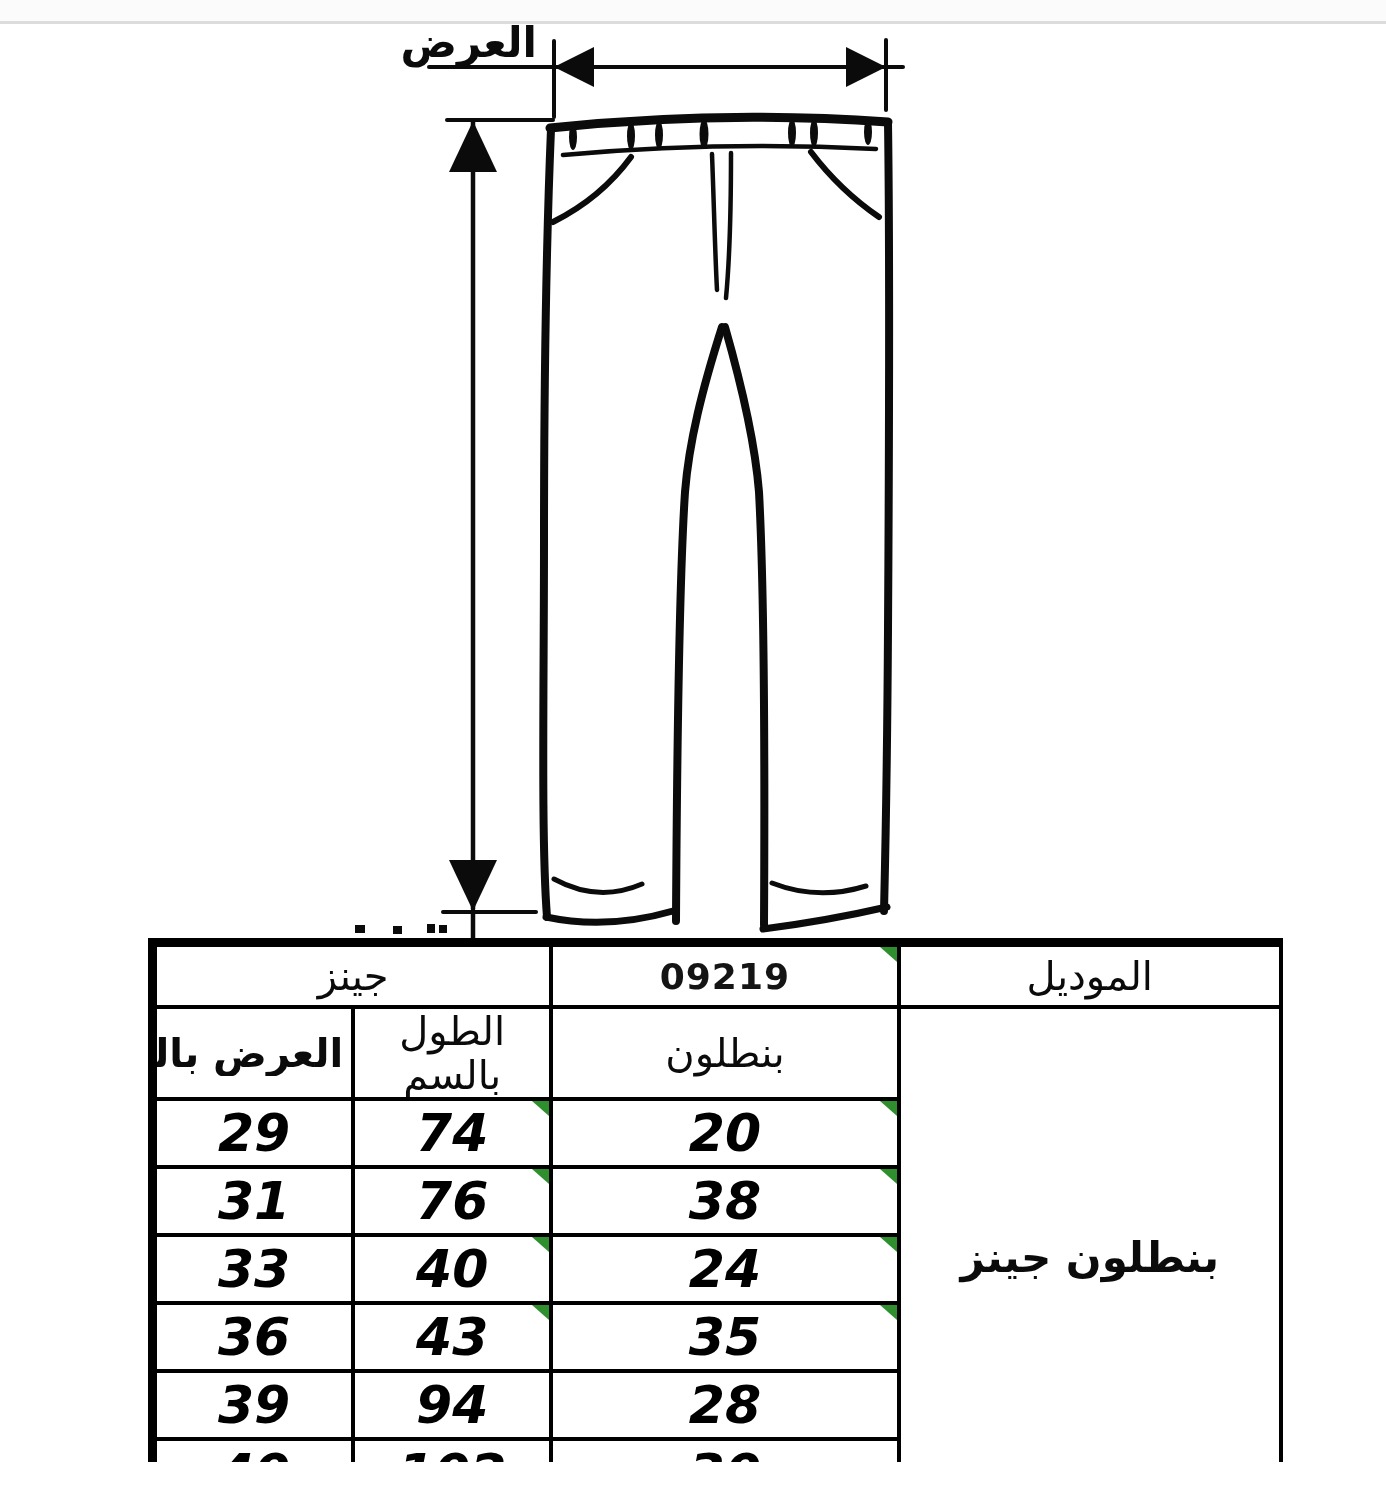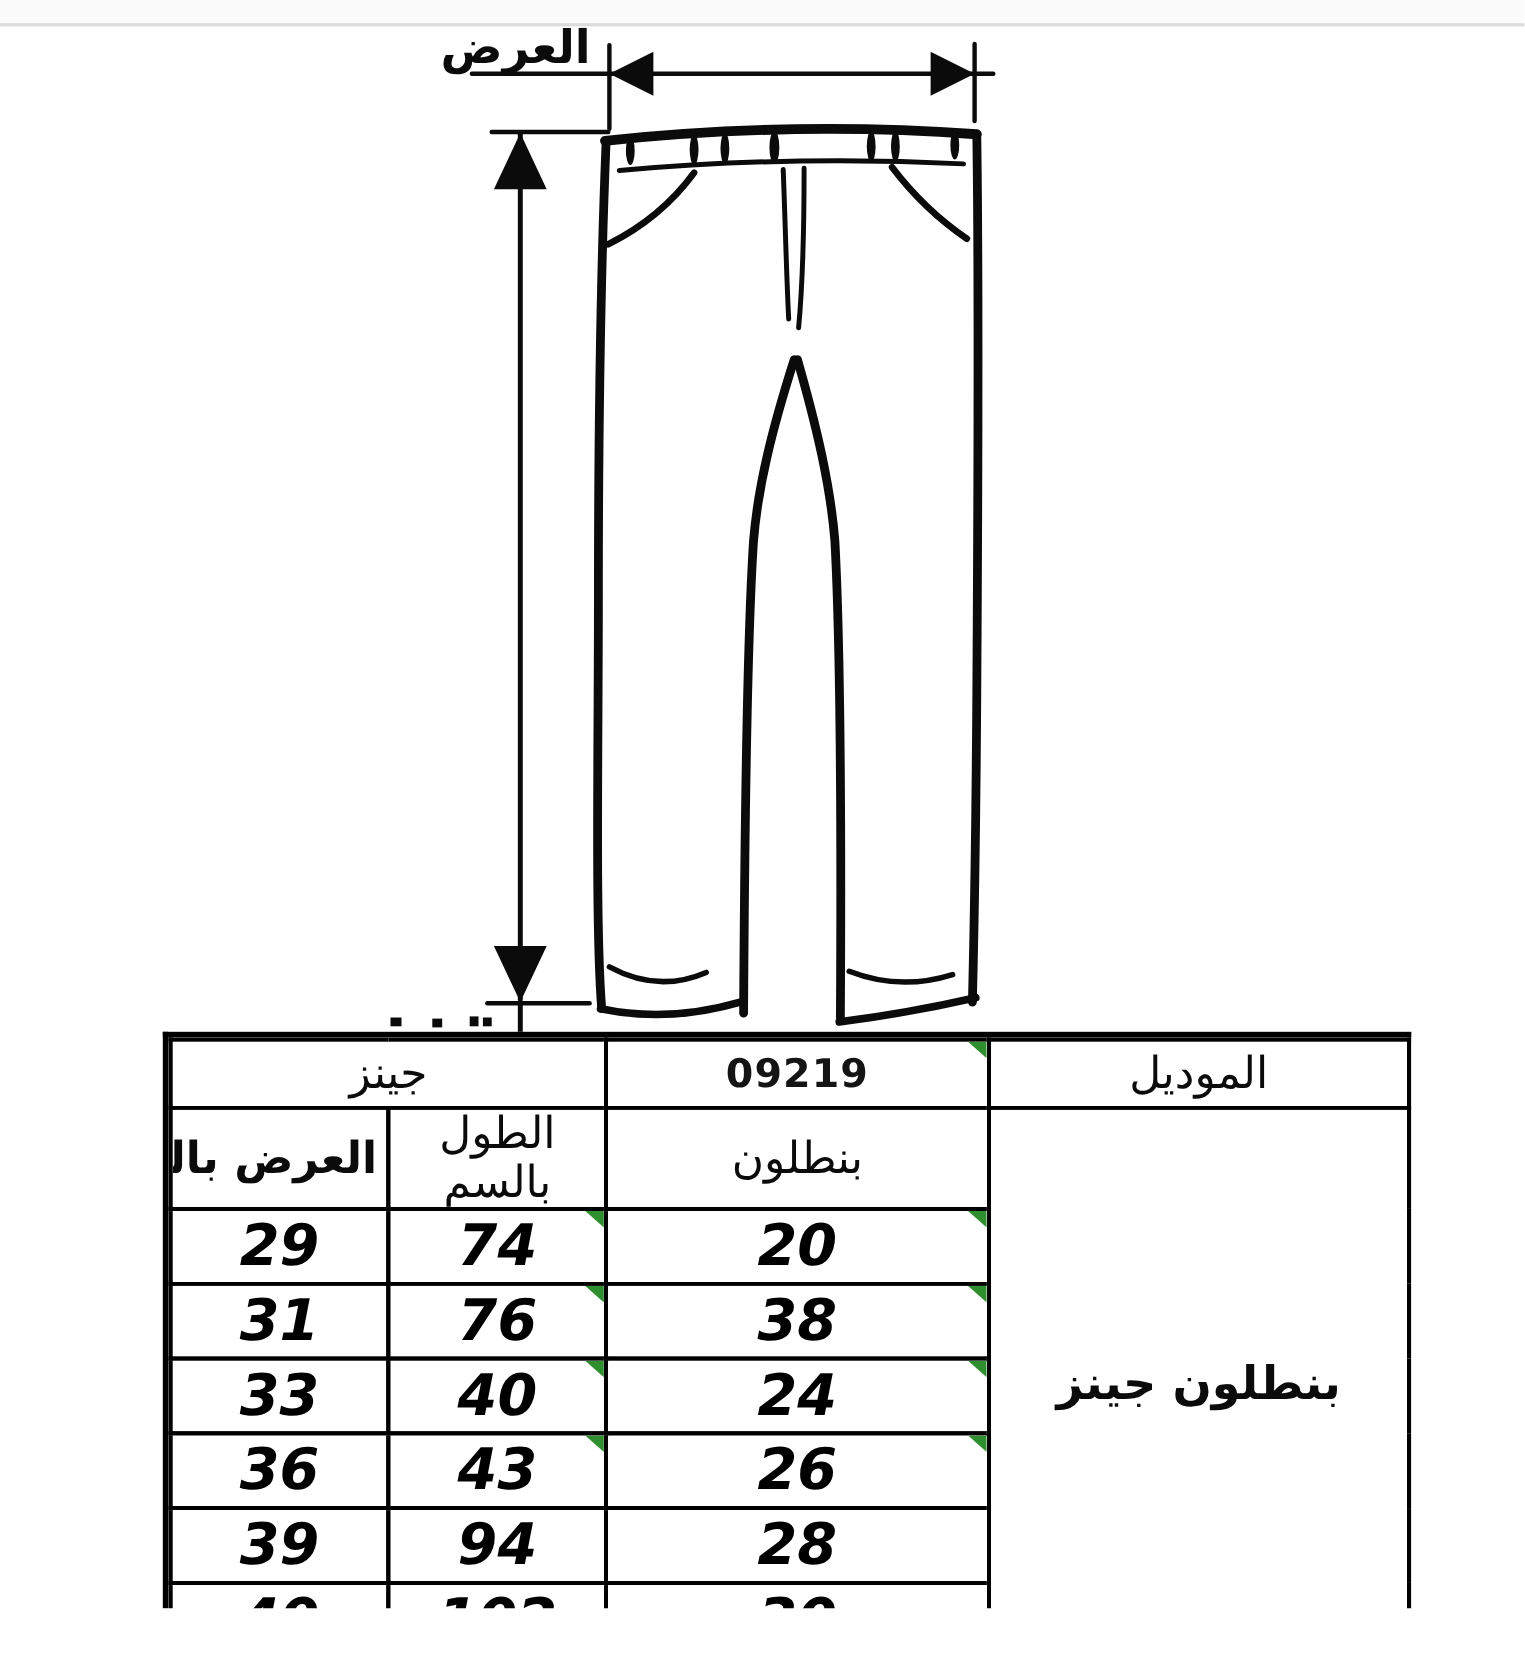--- a/index.html
+++ b/index.html
@@ -159,21 +159,21 @@
         <span>24</span></td>
       <td class="c-length num-cell">
         <i class="tri"></i>
         <span>40</span></td>
       <td class="c-width num-cell">
         <span>33</span></td>
     </tr>
     <tr class="r-data">
       <td class="c-size num-cell">
         <i class="tri"></i>
-        <span>26</span></td>
+        <span>35</span></td>
       <td class="c-length num-cell">
         <i class="tri"></i>
         <span>43</span></td>
       <td class="c-width num-cell">
         <span>36</span></td>
     </tr>
     <tr class="r-data">
       <td class="c-size num-cell">
         <span>28</span></td>
       <td class="c-length num-cell">

